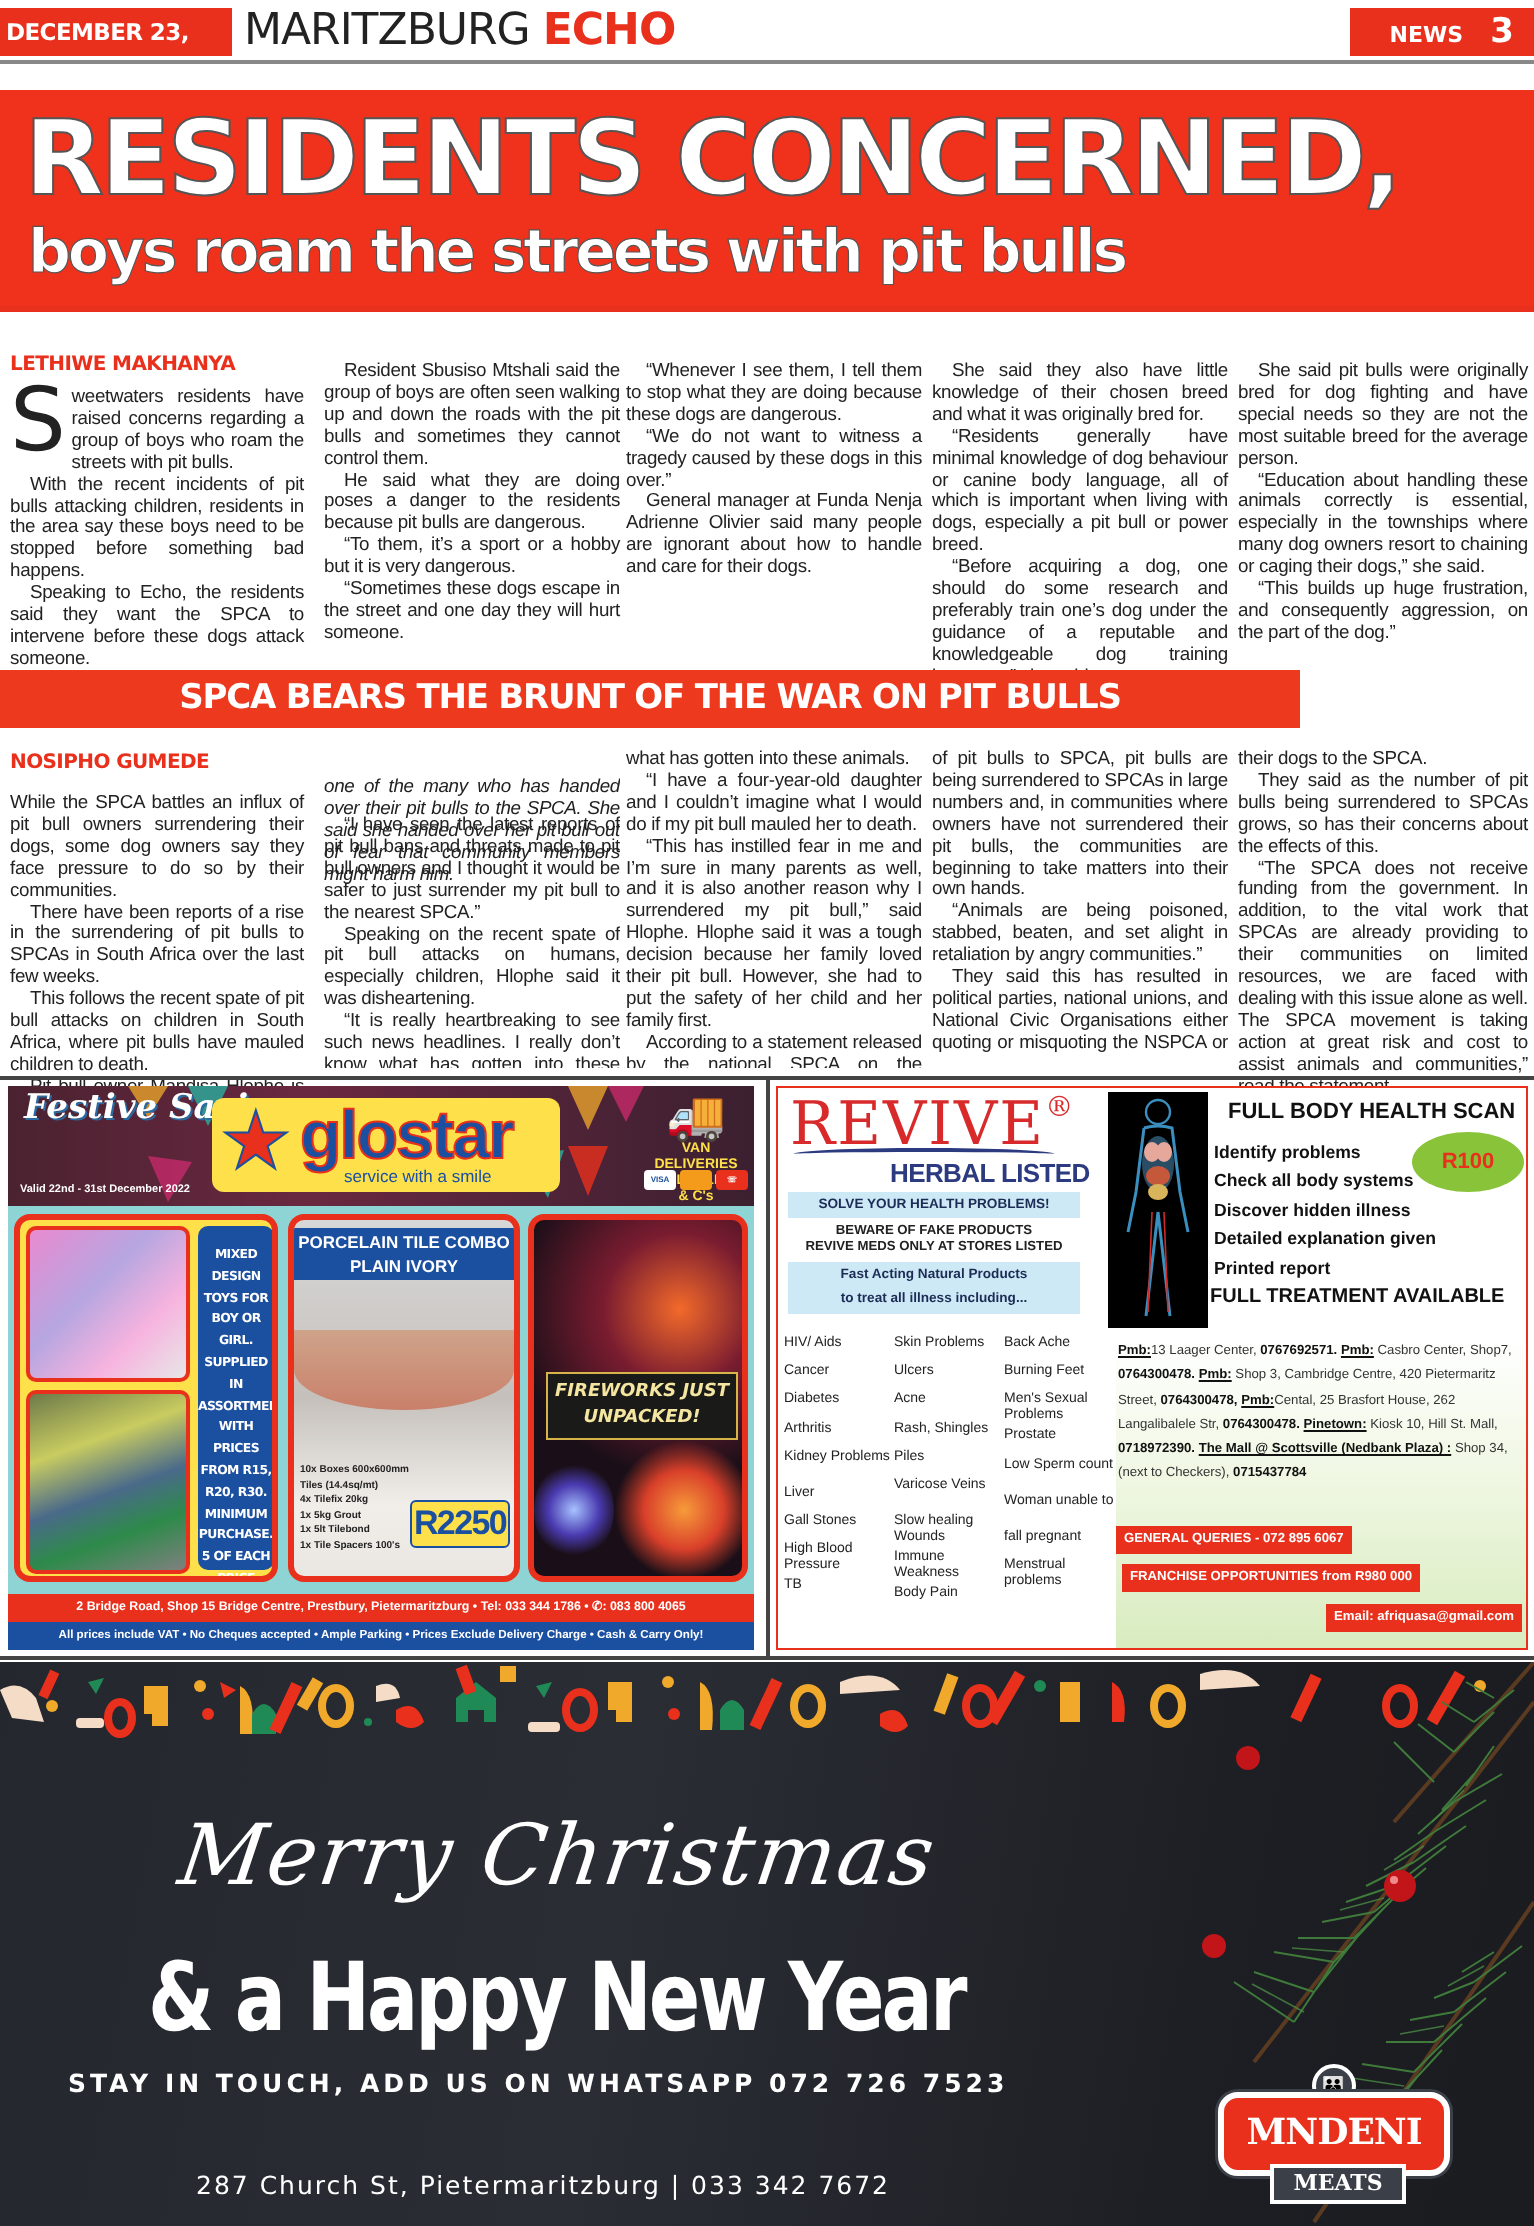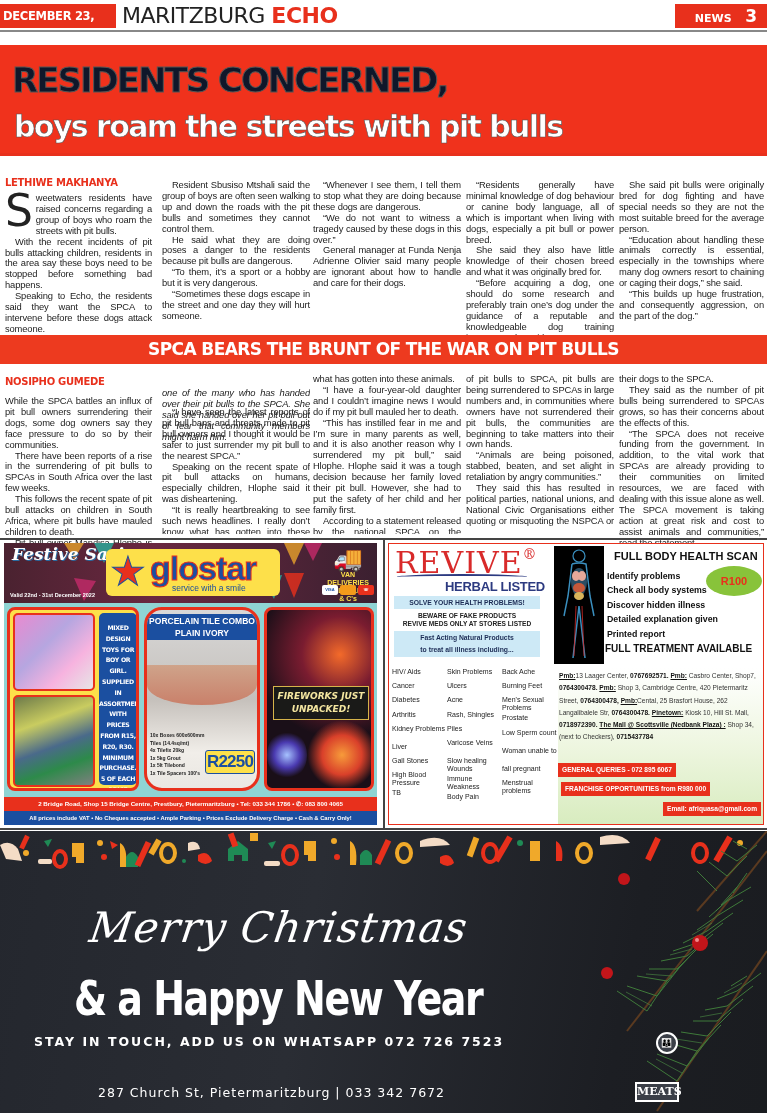--- a/index.html
+++ b/index.html
@@ -10,31 +10,31 @@
   .masthead { position: absolute; left: 0; top: 0; width: 767px; height: 32px; border-bottom: 2px solid #888; }
   .mh-date { position: absolute; left: 0; top: 4px; width: 116px; height: 24px; background: #e8301c; color: #fff; font-weight: bold; font-size: 11.5px; line-height: 24px; padding-left: 3px; letter-spacing: -0.3px; font-family: "DejaVu Sans", sans-serif; }
   .mh-title { position: absolute; left: 122px; top: 2px; font-size: 22px; line-height: 28px; color: #222; font-family: "DejaVu Sans", sans-serif; letter-spacing: -0.5px; }
   .mh-title .echo { color: #e8301c; font-weight: bold; }
   .mh-section { position: absolute; right: 0; top: 4px; width: 92px; height: 24px; background: #e8301c; color: #fff; font-weight: bold; line-height: 24px; text-align: right; padding-right: 10px; font-family: "DejaVu Sans", sans-serif; }
   .mh-section .sec { font-size: 11px; margin-right: 8px; }
   .mh-section .pg { font-size: 17px; }
 
   
   .headline { position: absolute; left: 0; top: 45px; width: 767px; height: 111px; background: #f0321c; border-bottom: 3px solid #e8301c; }
-  .hl-main { position: absolute; left: 12px; top: 4px; font-family: "DejaVu Sans", sans-serif; font-weight: bold; font-size: 34px; line-height: 62px; color: #0f172a; letter-spacing: -2px; -webkit-text-stroke: 1px #555; white-space: nowrap; }
+  .hl-main { position: absolute; left: 12px; top: 4px; font-family: "DejaVu Sans", sans-serif; font-weight: bold; font-size: 52px; line-height: 62px; color: #ffffff; letter-spacing: -2px; -webkit-text-stroke: 1px #555; white-space: nowrap; }
   .hl-sub { position: absolute; left: 14px; top: 64px; font-family: "DejaVu Sans", sans-serif; font-weight: bold; font-size: 30px; line-height: 36px; color: #fff; letter-spacing: -1.6px; -webkit-text-stroke: 0.6px #555; white-space: nowrap; }
 
   
   .byline { position: absolute; font-weight: bold; color: #e8301c; font-size: 10px; font-family: "DejaVu Sans", sans-serif; letter-spacing: -0.3px; }
   .col { position: absolute; font-size: 9.4px; line-height: 10.9px; text-align: justify; color: #222; letter-spacing: -0.15px; }
   .col p { text-indent: 10px; }
   .col p.noind { text-indent: 0; }
   .dropcap { float: left; font-size: 44px; line-height: 34px; margin: 1px 3px 0 0; font-family: "DejaVu Sans", sans-serif; color: #222; }
 
-  .sub-banner { position: absolute; left: 0; top: 335px; width: 767px; height: 29px; background: #ed3a1f; color: #fff; text-align: center; font-family: "DejaVu Sans", sans-serif; font-weight: bold; font-size: 17px; line-height: 29px; letter-spacing: -0.6px; }
+  .sub-banner { position: absolute; left: 0; top: 335px; width: 650px; height: 29px; background: #ed3a1f; color: #fff; text-align: center; font-family: "DejaVu Sans", sans-serif; font-weight: bold; font-size: 17px; line-height: 29px; letter-spacing: -0.6px; }
 
   
   .ads-top-rule { position: absolute; left: 0; top: 538px; width: 767px; height: 2px; background: #444; }
   .ads-divider { position: absolute; left: 383px; top: 540px; width: 2px; height: 288px; background: #444; }
   .ads-bottom-rule { position: absolute; left: 0; top: 828px; width: 767px; height: 2px; background: #444; }
 
   
   .glostar { position: absolute; left: 4px; top: 543px; width: 373px; height: 282px; background: #8fd4d4; overflow: hidden; }
   .gl-banner { position: absolute; left: 0; top: 0; width: 373px; height: 60px; background: linear-gradient(90deg,#4a2230,#6a2840 40%,#3b2030); }
   .gl-flags { position: absolute; left: 0; top: 0; width: 373px; height: 60px; opacity: 0.8; }
@@ -49,21 +49,21 @@
   .gl-cards { position: absolute; left: 318px; top: 42px; display: flex; gap: 2px; }
   .gl-cards span { display: block; width: 16px; height: 10px; background: #fff; border-radius: 2px; font-size: 4px; color: #1b4fa0; text-align: center; line-height: 10px; font-weight: bold; }
   .gl-cards span.mc { background: #f49b1b; }
   .gl-cards span.wa { background: #e8301c; color: #fff; }
 
   .gl-panel { position: absolute; top: 64px; height: 184px; border: 3px solid #e8301c; border-radius: 8px; overflow: hidden; }
   .gl-p1 { left: 3px; width: 132px; background: #fde04a; }
   .gl-p1 .toys1 { position: absolute; left: 3px; top: 3px; width: 82px; height: 78px; border-radius: 5px; background: linear-gradient(135deg,#e98ad0,#b6a6e0 40%,#f7b3df 70%,#e6e6e6); border: 2px solid #e8301c; }
   .gl-p1 .toys2 { position: absolute; left: 3px; top: 85px; width: 82px; height: 92px; border-radius: 5px; background: linear-gradient(160deg,#6d7a4a,#c9cc60 30%,#4a6a8a 55%,#2d8a4a 75%,#808080); border: 2px solid #e8301c; }
   .gl-p1 .desc { position: absolute; left: 89px; top: 3px; width: 38px; height: 172px; background: #1b4fa0; border-radius: 5px; color: #fff; font-weight: bold; font-size: 6.2px; line-height: 10.8px; text-align: center; padding-top: 10px; font-family: "DejaVu Sans", sans-serif; letter-spacing: -0.3px; }
-  .gl-p2 { left: 140px; width: 116px; background: linear-gradient(180deg,#d8d8d8 0%,#c5c0bb 50%,#f1eee9 80%,#eae7e2); border-radius: 18px; }
+  .gl-p2 { left: 140px; width: 116px; background: linear-gradient(180deg,#d8d8d8 0%,#c5c0bb 50%,#f1eee9 80%,#eae7e2); }
   .gl-p2 .head { position: absolute; left: 0; top: 4px; width: 110px; height: 26px; background: #1b4fa0; color: #fff; font-weight: bold; font-size: 8.5px; line-height: 12px; text-align: center; padding-top: 1px; }
   .gl-p2 .table { position: absolute; left: 0; top: 55px; width: 110px; height: 40px; background: linear-gradient(180deg,#cfa38a,#c9806a); border-radius: 0 0 50% 50%; }
   .gl-p2 .spec { position: absolute; left: 3px; top: 122px; font-size: 5px; line-height: 7.6px; font-weight: bold; color: #222; }
   .gl-p2 .price { position: absolute; left: 58px; top: 140px; width: 50px; height: 24px; background: #fde04a; border: 1px solid #1b4fa0; border-radius: 3px; color: #1b4fa0; font-weight: bold; font-size: 17px; line-height: 22px; text-align: center; letter-spacing: -0.8px; }
   .gl-p3 { left: 260px; width: 110px; background: radial-gradient(circle at 70% 25%, #f36a2a 0%, #7a1c30 25%, #1a0f18 55%), #1a0f18; }
   .gl-p3 .fw2 { position: absolute; left: 40px; top: 110px; width: 70px; height: 70px; border-radius: 50%; background: radial-gradient(circle,#f79b3a,#d9402a 40%,rgba(0,0,0,0) 70%); }
   .gl-p3 .fw3 { position: absolute; left: 0px; top: 120px; width: 40px; height: 50px; border-radius: 50%; background: radial-gradient(circle,#a6c2ff,#4a3ab0 40%,rgba(0,0,0,0) 70%); }
   .gl-p3 .sign { position: absolute; left: 6px; top: 76px; width: 96px; height: 34px; background: #1a1a18; border: 1px solid #d6b44a; color: #f4e6a0; font-family: "DejaVu Sans", sans-serif; font-style: italic; font-weight: bold; font-size: 9px; line-height: 13px; text-align: center; padding-top: 3px; }
   .gl-addr { position: absolute; left: 0; top: 254px; width: 373px; height: 14px; background: #e8301c; color: #fff; font-size: 6.2px; font-weight: bold; line-height: 14px; text-align: center; white-space: nowrap; }
   .gl-terms { position: absolute; left: 0; top: 268px; width: 373px; height: 14px; background: #1b4fa0; color: #fff; font-size: 5.8px; font-weight: bold; line-height: 14px; text-align: center; white-space: nowrap; }
@@ -97,21 +97,21 @@
   .xmas { position: absolute; left: 0; top: 831px; width: 767px; height: 282px; background: linear-gradient(100deg,#24272e 0%,#2a2d34 40%,#1c1e23 80%,#1a1c20); overflow: hidden; }
   .xm-confetti { position: absolute; left: 0; top: 0; width: 767px; height: 60px; }
   .xm-tree { position: absolute; right: 0; top: 0; width: 220px; height: 282px; }
   .xm-merry { position: absolute; left: 90px; top: 72px; font-family: "DejaVu Serif", serif; font-style: italic; font-size: 42px; color: #fff; letter-spacing: 1px; transform: skewX(-8deg); }
   .xm-happy { position: absolute; left: 74px; top: 140px; font-family: "DejaVu Sans", sans-serif; font-weight: bold; font-size: 38px; color: #fff; letter-spacing: -1.5px; transform: scaleY(1.25); transform-origin: top left; }
   .xm-stay { position: absolute; left: 34px; top: 203px; font-family: "DejaVu Sans", sans-serif; font-weight: bold; font-size: 12.5px; color: #fff; letter-spacing: 2px; white-space: nowrap; }
   .xm-addr { position: absolute; left: 98px; top: 254px; font-family: "DejaVu Sans", sans-serif; font-size: 12.5px; color: #fff; letter-spacing: 1px; white-space: nowrap; }
   .xm-logo { position: absolute; left: 607px; top: 1032px; width: 120px; height: 72px; }
   .xm-logo .badge { position: absolute; left: 8px; top: 0; width: 22px; height: 22px; border-radius: 50%; background: #3b3f48; border: 2px solid #fff; left: 49px; color: #fff; font-size: 9px; line-height: 18px; text-align: center; }
   .xm-logo .red { position: absolute; left: 2px; top: 14px; width: 116px; height: 42px; background: #e8301c; border: 3px solid #fff; border-radius: 10px; box-shadow: 0 0 0 1.5px #3b3f48; color: #fff; font-family: "DejaVu Serif", serif; font-weight: bold; font-size: 18px; line-height: 36px; text-align: center; letter-spacing: -0.5px; }
-  .xm-logo .meats { position: absolute; left: 28px; top: 50px; width: 44px; height: 20px; background: #3b3f48; border: 2px solid #fff; color: #fff; font-family: "DejaVu Serif", serif; font-weight: bold; font-size: 11px; line-height: 16px; text-align: center; }
+  .xm-logo .meats { position: absolute; left: 28px; top: 50px; width: 68px; height: 20px; background: #3b3f48; border: 2px solid #fff; color: #fff; font-family: "DejaVu Serif", serif; font-weight: bold; font-size: 11px; line-height: 16px; text-align: center; }
 </style>
 </head>
 <body>
 
 <header class="masthead">
   <div class="mh-date">DECEMBER 23, 2022</div>
   <div class="mh-title">
     <span>MARITZBURG</span>
     <span class="echo">ECHO</span>
   </div>
@@ -138,22 +138,22 @@
     <p>He said what they are doing poses a danger to the residents because pit bulls are dangerous.</p>
     <p>“To them, it’s a sport or a hobby but it is very dangerous.</p>
     <p>“Sometimes these dogs escape in the street and one day they will hurt someone.</p>
   </div>
   <div class="col" style="left:313px; top:180px; width:148px;">
     <p>“Whenever I see them, I tell them to stop what they are doing because these dogs are dangerous.</p>
     <p>“We do not want to witness a tragedy caused by these dogs in this over.”</p>
     <p>General manager at Funda Nenja Adrienne Olivier said many people are ignorant about how to handle and care for their dogs.</p>
   </div>
   <div class="col" style="left:466px; top:180px; width:148px;">
+    <p>She said they also have little knowledge of their chosen breed and what it was originally bred for.</p>
     <p>“Residents generally have minimal knowledge of dog behaviour or canine body language, all of which is important when living with dogs, especially a pit bull or power breed.</p>
-    <p>She said they also have little knowledge of their chosen breed and what it was originally bred for.</p>
     <p>“Before acquiring a dog, one should do some research and preferably train one’s dog under the guidance of a reputable and knowledgeable dog training instructor,” she said.</p>
   </div>
   <div class="col" style="left:619px; top:180px; width:145px;">
     <p>She said pit bulls were originally bred for dog fighting and have special needs so they are not the most suitable breed for the average person.</p>
     <p>“Education about handling these animals correctly is essential, especially in the townships where many dog owners resort to chaining or caging their dogs,” she said.</p>
     <p>“This builds up huge frustration, and consequently aggression, on the part of the dog.”</p>
   </div>
 </article>
 
 <div class="sub-banner">SPCA BEARS THE BRUNT OF THE WAR ON PIT BULLS</div>
@@ -169,21 +169,21 @@
   <div class="col" style="left:162px; top:388px; width:148px; height:160px; overflow:hidden;font-style:italic;">
     <p class="noind">one of the many who has handed over their pit bulls to the SPCA. She said she handed over her pit bull out of fear that community members might harm him.</p>
   </div>
   <div class="col" style="left:162px; top:407px; width:148px; height:127px; overflow:hidden;">
     <p>“I have seen the latest reports of pit bull bans and threats made to pit bull owners and I thought it would be safer to just surrender my pit bull to the nearest SPCA.”</p>
     <p>Speaking on the recent spate of pit bull attacks on humans, especially children, Hlophe said it was disheartening.</p>
     <p>“It is really heartbreaking to see such news headlines. I really don’t know what has gotten into these animals.</p>
   </div>
   <div class="col" style="left:313px; top:374px; width:148px; height:160px; overflow:hidden;">
     <p class="noind">what has gotten into these animals.</p>
-    <p>“I have a four-year-old daughter and I couldn’t imagine news I would do if my pit bull mauled her to death.</p>
+    <p>“I have a four-year-old daughter and I couldn’t imagine what I would do if my pit bull mauled her to death.</p>
     <p>“This has instilled fear in me and I’m sure in many parents as well, and it is also another reason why I surrendered my pit bull,” said Hlophe. Hlophe said it was a tough decision because her family loved their pit bull. However, she had to put the safety of her child and her family first.</p>
     <p>According to a statement released by the national SPCA on the surrendering</p>
   </div>
   <div class="col" style="left:466px; top:374px; width:148px; height:160px; overflow:hidden;">
     <p class="noind">of pit bulls to SPCA, pit bulls are being surrendered to SPCAs in large numbers and, in communities where owners have not surrendered their pit bulls, the communities are beginning to take matters into their own hands.</p>
     <p>“Animals are being poisoned, stabbed, beaten, and set alight in retaliation by angry communities.”</p>
     <p style="height:44px; overflow:hidden;">They said this has resulted in political parties, national unions, and National Civic Organisations either quoting or misquoting the NSPCA or threatening/ instructing pit bull owners to surrender</p>
   </div>
   <div class="col" style="left:619px; top:374px; width:145px;">
     <p class="noind">their dogs to the SPCA.</p>
@@ -418,14 +418,15 @@
   </svg>
 
   <div class="xm-merry">Merry Christmas</div>
   <div class="xm-happy">&amp; a Happy New Year</div>
   <div class="xm-stay">STAY IN TOUCH, ADD US ON WHATSAPP 072 726 7523</div>
   <div class="xm-addr">287 Church St, Pietermaritzburg | 033 342 7672</div>
 </section>
 
 <div class="xm-logo">
   <div class="badge">👪</div>
+  <div class="red">MNDENI</div>
   <div class="meats">MEATS</div>
 </div>
 
 </body></html>

